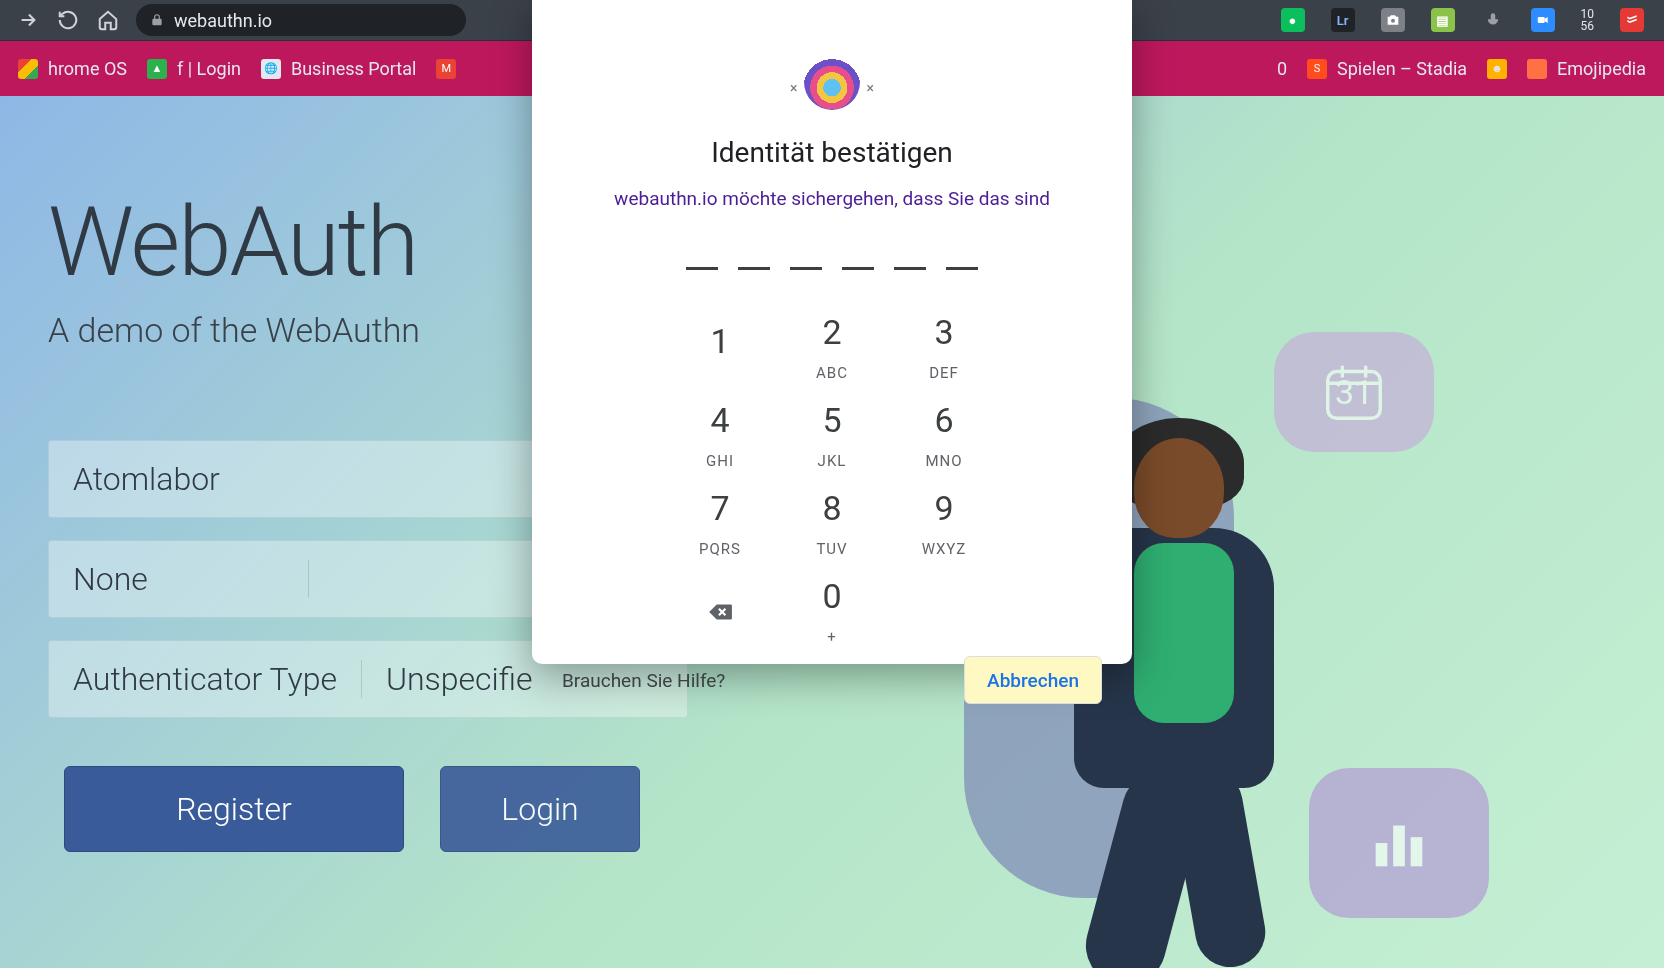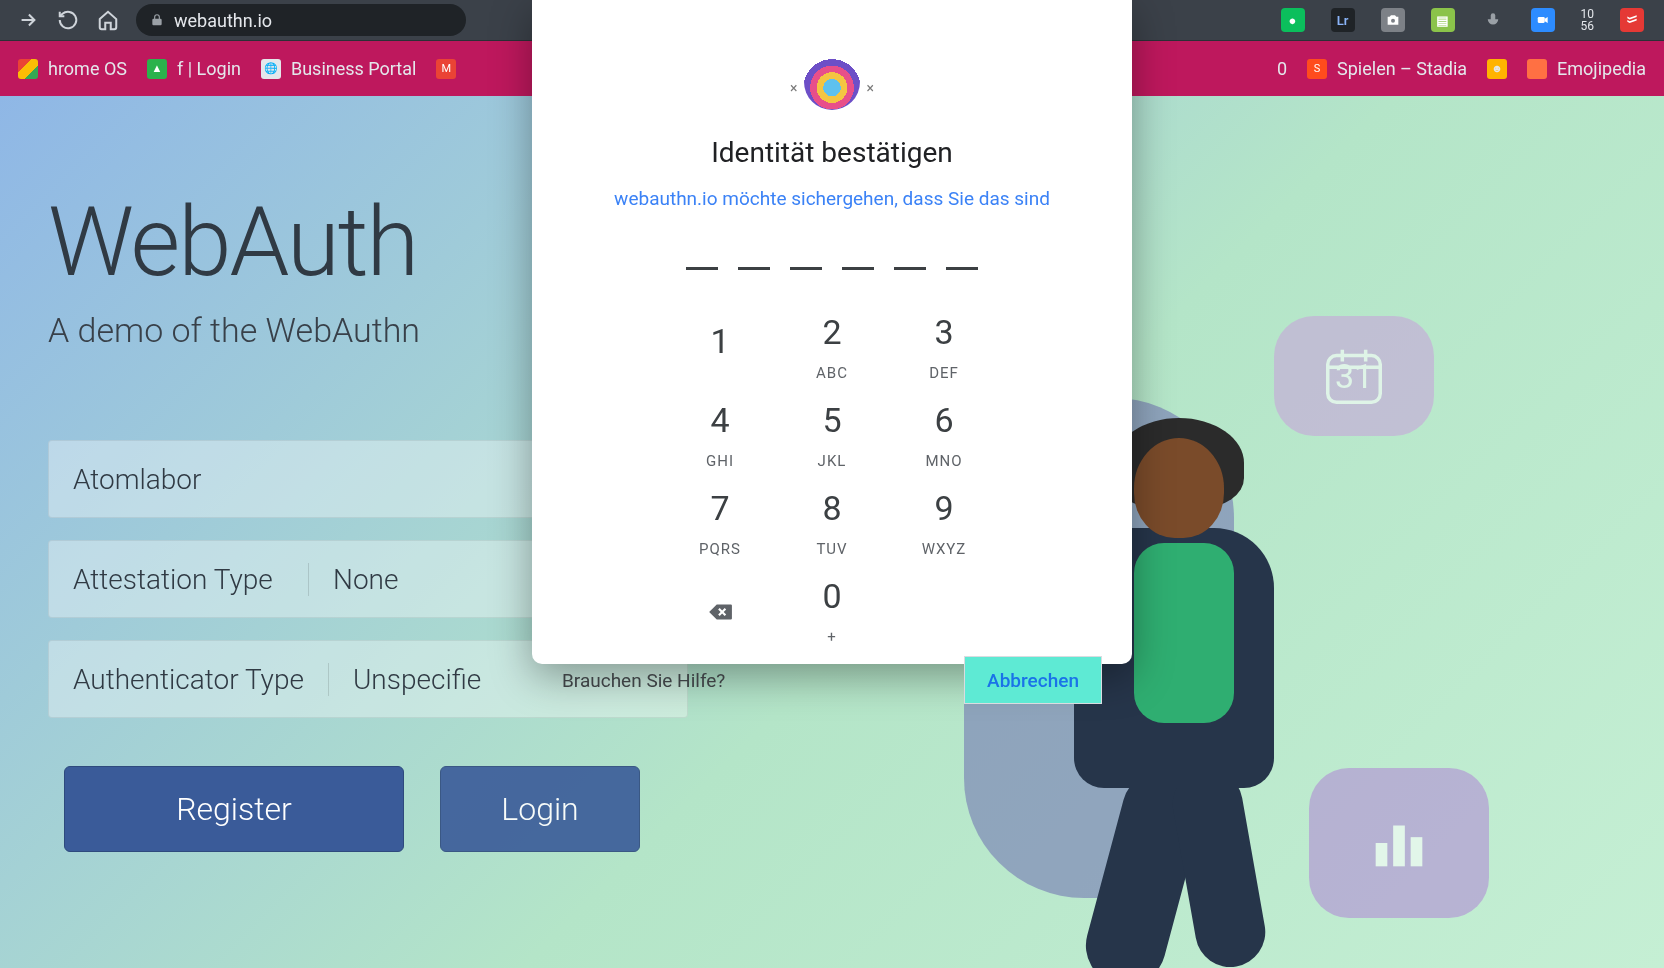--- a/index.html
+++ b/index.html
@@ -84,35 +84,35 @@
   .page-inner { padding: 90px 0 0 48px; color:#303a44; }
   h1.title { font-size: 96px; font-weight: 300; letter-spacing: -2px; color:#303a44;}
   .subtitle { font-size: 34px; font-weight: 300; margin-top: 12px; color:#384049;}
   .form { margin-top: 90px; width: 640px; display:flex;flex-direction:column;gap:22px;}
   .field {
     background: rgba(255,255,255,0.35);
     border: 1px solid rgba(0,0,0,0.07);
     border-radius:4px;
     height:78px;
     display:flex;align-items:center;
-    font-size:28px;font-weight:300;color:#303a44;
+    font-size:32px;font-weight:300;color:#303a44;
   }
   .field .lbl{padding:0 24px;white-space:nowrap;}
   .field.split .lbl:first-child{border-right:1px solid rgba(0,0,0,0.12);min-width:260px;}
   .btnrow{display:flex;gap:36px;margin-top:26px;padding-left:16px;}
   .bigbtn{
     flex:0 0 340px;height:86px;border-radius:6px;
     background:#3a5b99;color:#fff;border:1px solid #2e4a7d;
     font-size:32px;font-weight:300;
     display:flex;align-items:center;justify-content:center;
   }
 
   
   .deco{position:absolute;border-radius:40px;opacity:.55;}
-  .deco.cal{right:230px;top:220px;width:160px;height:120px;background:#c9a0dc;display:flex;align-items:center;justify-content:center;color:#fff;font-size:42px;}
+  .deco.cal{right:230px;top:236px;width:160px;height:120px;background:#c9a0dc;display:flex;align-items:center;justify-content:center;color:#fff;font-size:42px;}
   .deco.chart{right:175px;bottom:50px;width:180px;height:150px;background:#b085d6;display:flex;align-items:center;justify-content:center;}
   .deco.purpleblob{right:430px;bottom:70px;width:270px;height:500px;background:#6e6db0;border-radius:120px;}
   .person{position:absolute;right:390px;bottom:0;width:260px;height:560px;}
   .person .head{position:absolute;top:30px;left:120px;width:90px;height:100px;background:#7a4b2a;border-radius:50% 50% 45% 45%;}
   .person .hair{position:absolute;top:10px;left:100px;width:130px;height:90px;background:#2b2b2b;border-radius:60% 60% 40% 40%;}
   .person .torso{position:absolute;top:120px;left:60px;width:200px;height:260px;background:#26354a;border-radius:40px 60px 30px 30px;}
   .person .shirt{position:absolute;top:135px;left:120px;width:100px;height:180px;background:#2fae71;border-radius:30px;}
   .person .leg1{position:absolute;top:360px;left:90px;width:80px;height:220px;background:#26354a;border-radius:40px;transform:rotate(15deg);}
   .person .leg2{position:absolute;top:360px;left:170px;width:70px;height:200px;background:#26354a;border-radius:40px;transform:rotate(-10deg);}
 
@@ -127,35 +127,35 @@
   }
   .modal-body{flex:1 1 auto;padding:54px 40px 0;text-align:center;color:#3c4043;}
   .avatar{
     width:56px;height:56px;border-radius:50%;margin:0 auto 26px;
     background:radial-gradient(circle at 50% 60%, #5ec1ef 0 20%, #f4c542 20% 35%, #e84f8a 35% 50%, #6d4fc7 50% 65%, #fff 65%);
     position:relative;
   }
   .avatar::before,.avatar::after{content:"×";position:absolute;top:26px;color:#7a7a7a;font-size:14px;}
   .avatar::before{left:-14px;} .avatar::after{right:-14px;}
   .modal h2{font-size:28px;font-weight:400;color:#202124;margin-bottom:18px;}
-  .modal p.sub{font-size:19px;color:#3b82f6;margin-bottom:56px;}
+  .modal p.sub{font-size:19px;color:#4c1d95;margin-bottom:56px;}
   .pin-slots{display:flex;justify-content:center;gap:20px;margin-bottom:34px;}
   .pin-slot{width:32px;height:4px;border-bottom:3px solid #3c4043;}
   .keypad{display:grid;grid-template-columns:repeat(3,112px);grid-auto-rows:88px;justify-content:center;}
   .key{display:flex;flex-direction:column;align-items:center;justify-content:center;color:#3c4043;cursor:pointer;border-radius:6px;}
   .key .digit{font-size:34px;line-height:36px;}
   .key .letters{font-size:15px;color:#5f6368;margin-top:14px;letter-spacing:1px;}
   .key.backspace svg{width:26px;height:26px;color:#5f6368;}
   .modal-footer{
     height:86px;padding:0 30px;display:flex;align-items:center;justify-content:space-between;
   }
   .help{font-size:19px;color:#3c4043;text-align:center;}
   .cancel{
-    height:48px;padding:0 22px;border:1px solid #dadce0;border-radius:0;
-    background:#5eead4;color:#1a73e8;font-size:19px;font-weight:500;
+    height:48px;padding:0 22px;border:1px solid #dadce0;border-radius:6px;
+    background:#fef9c3;color:#1a73e8;font-size:19px;font-weight:500;
     display:flex;align-items:center;cursor:pointer;
   }
 </style>
 </head>
 <body>
 
 <div class="toolbar">
   <div class="tb-icon">
     <svg viewBox="0 0 24 24" fill="none" stroke="currentColor" stroke-width="2.2">
         <path d="M5 12h13M13 6l6 6-6 6"></path>
@@ -274,21 +274,20 @@
 
   <div class="page-inner">
     <h1 class="title">WebAuth</h1>
     <div class="subtitle">A demo of the WebAuthn</div>
 
     <div class="form">
       <div class="field">
         <span class="lbl">Atomlabor</span>
       </div>
       <div class="field split">
-        <span class="lbl">Attestation Type</span>
         <span class="lbl">None</span>
       </div>
       <div class="field split">
         <span class="lbl">Authenticator Type</span>
         <span class="lbl">Unspecifie</span>
       </div>
       <div class="btnrow">
         <div class="bigbtn">
           <span>Register</span>
         </div>

